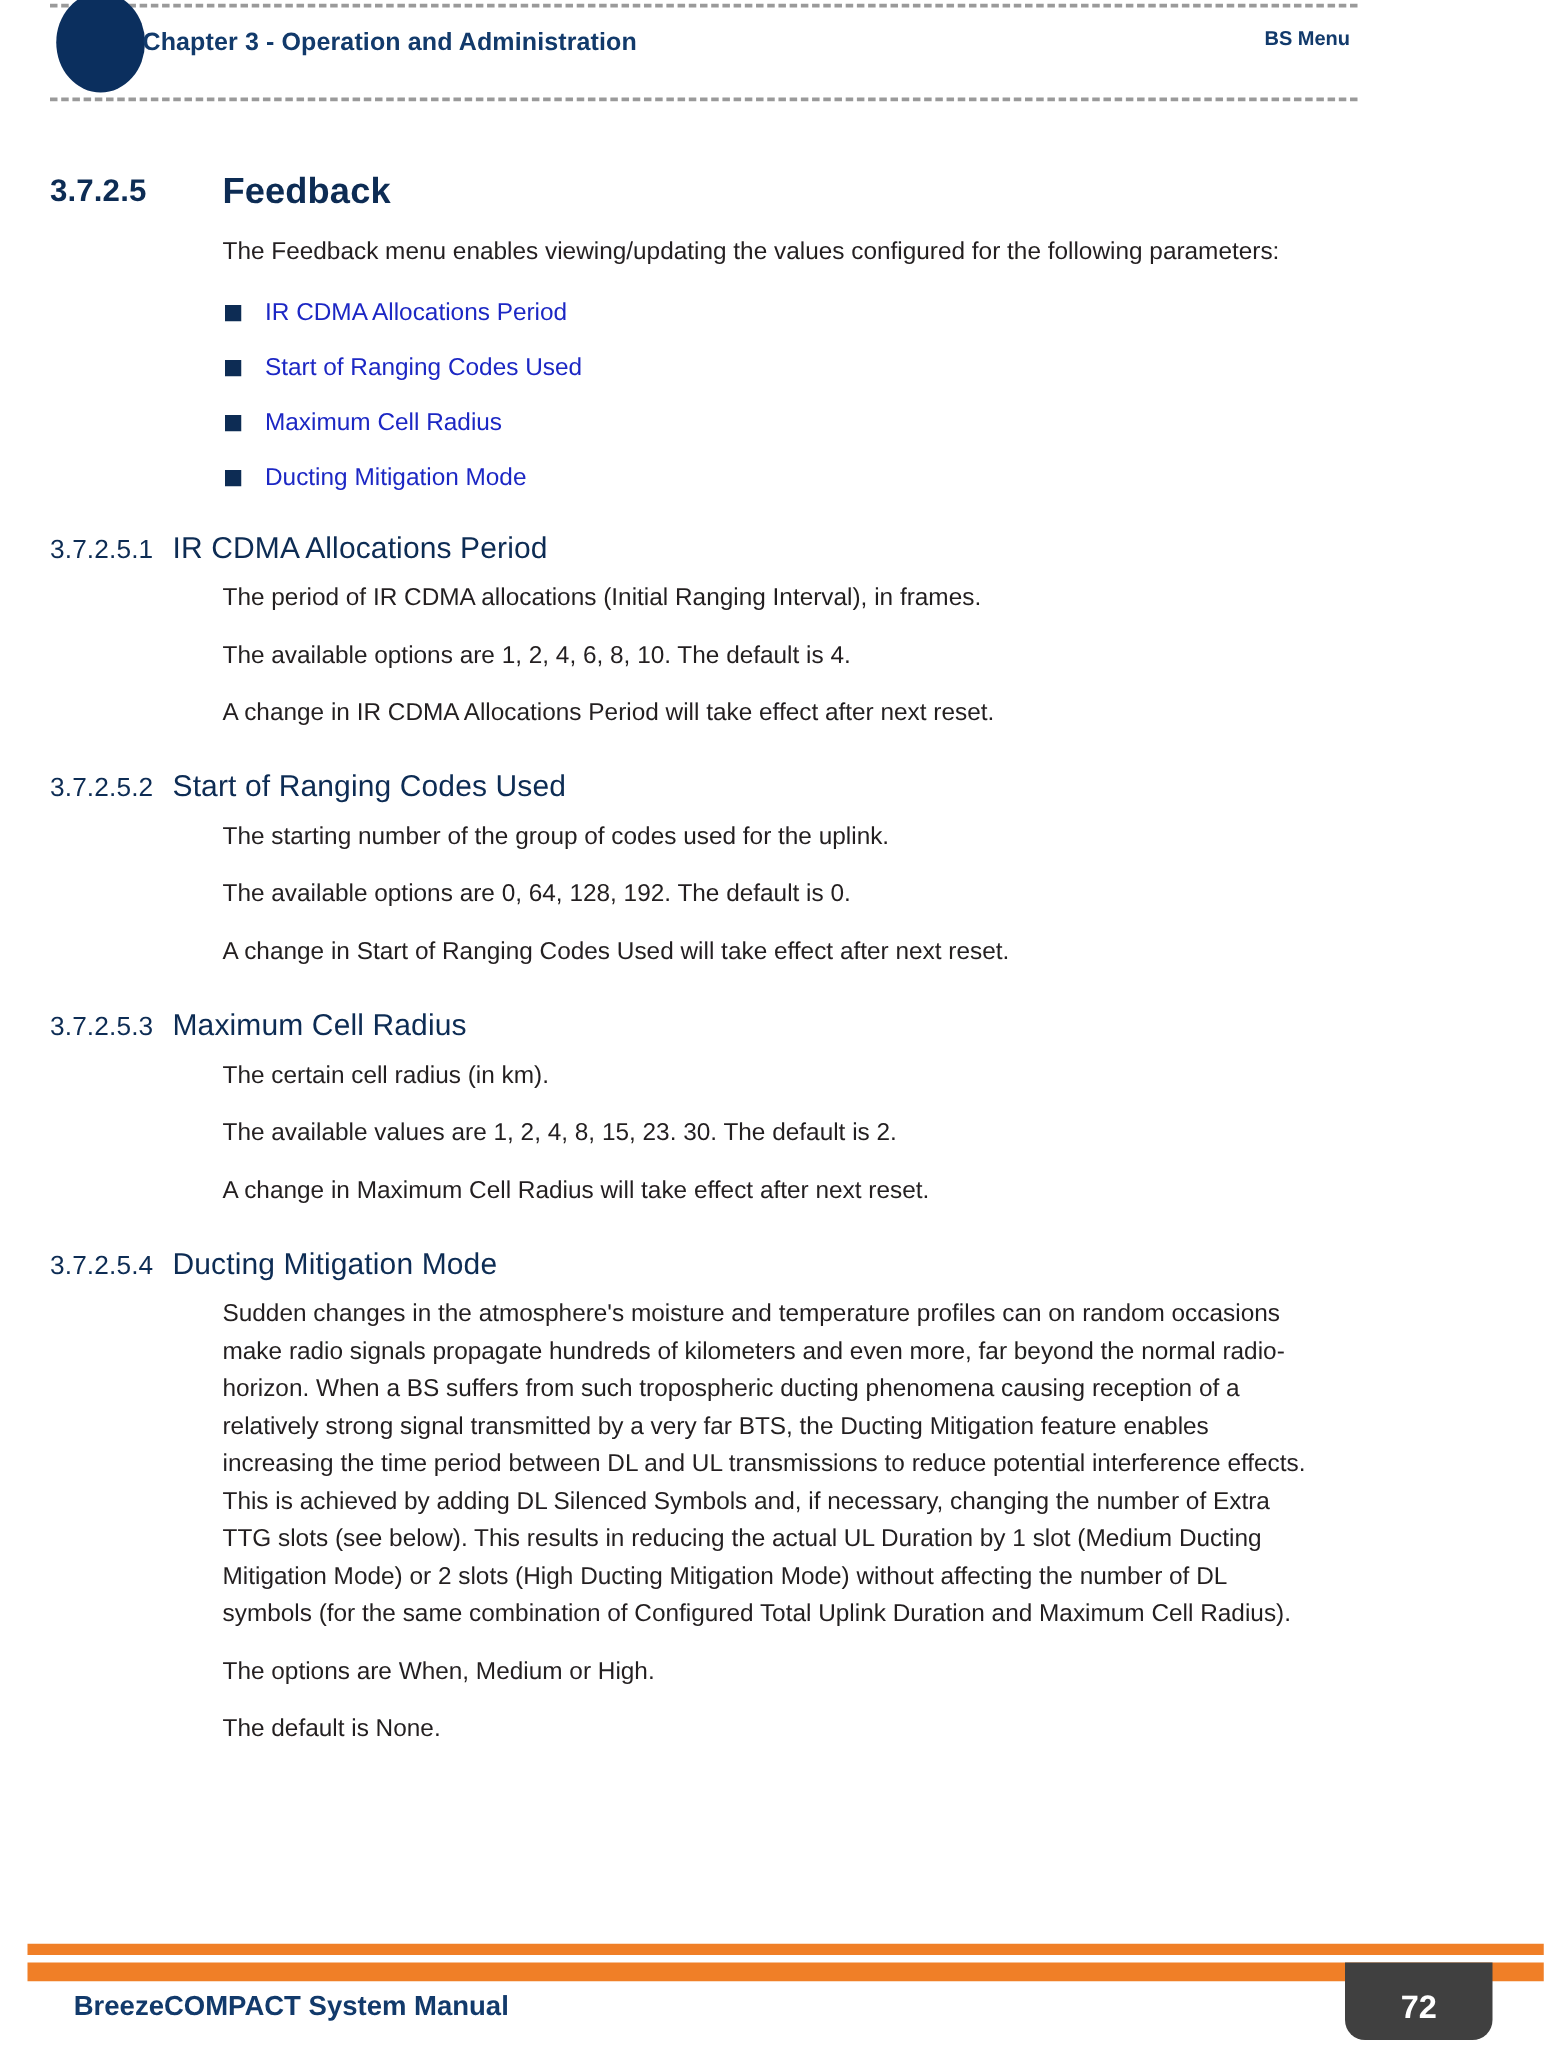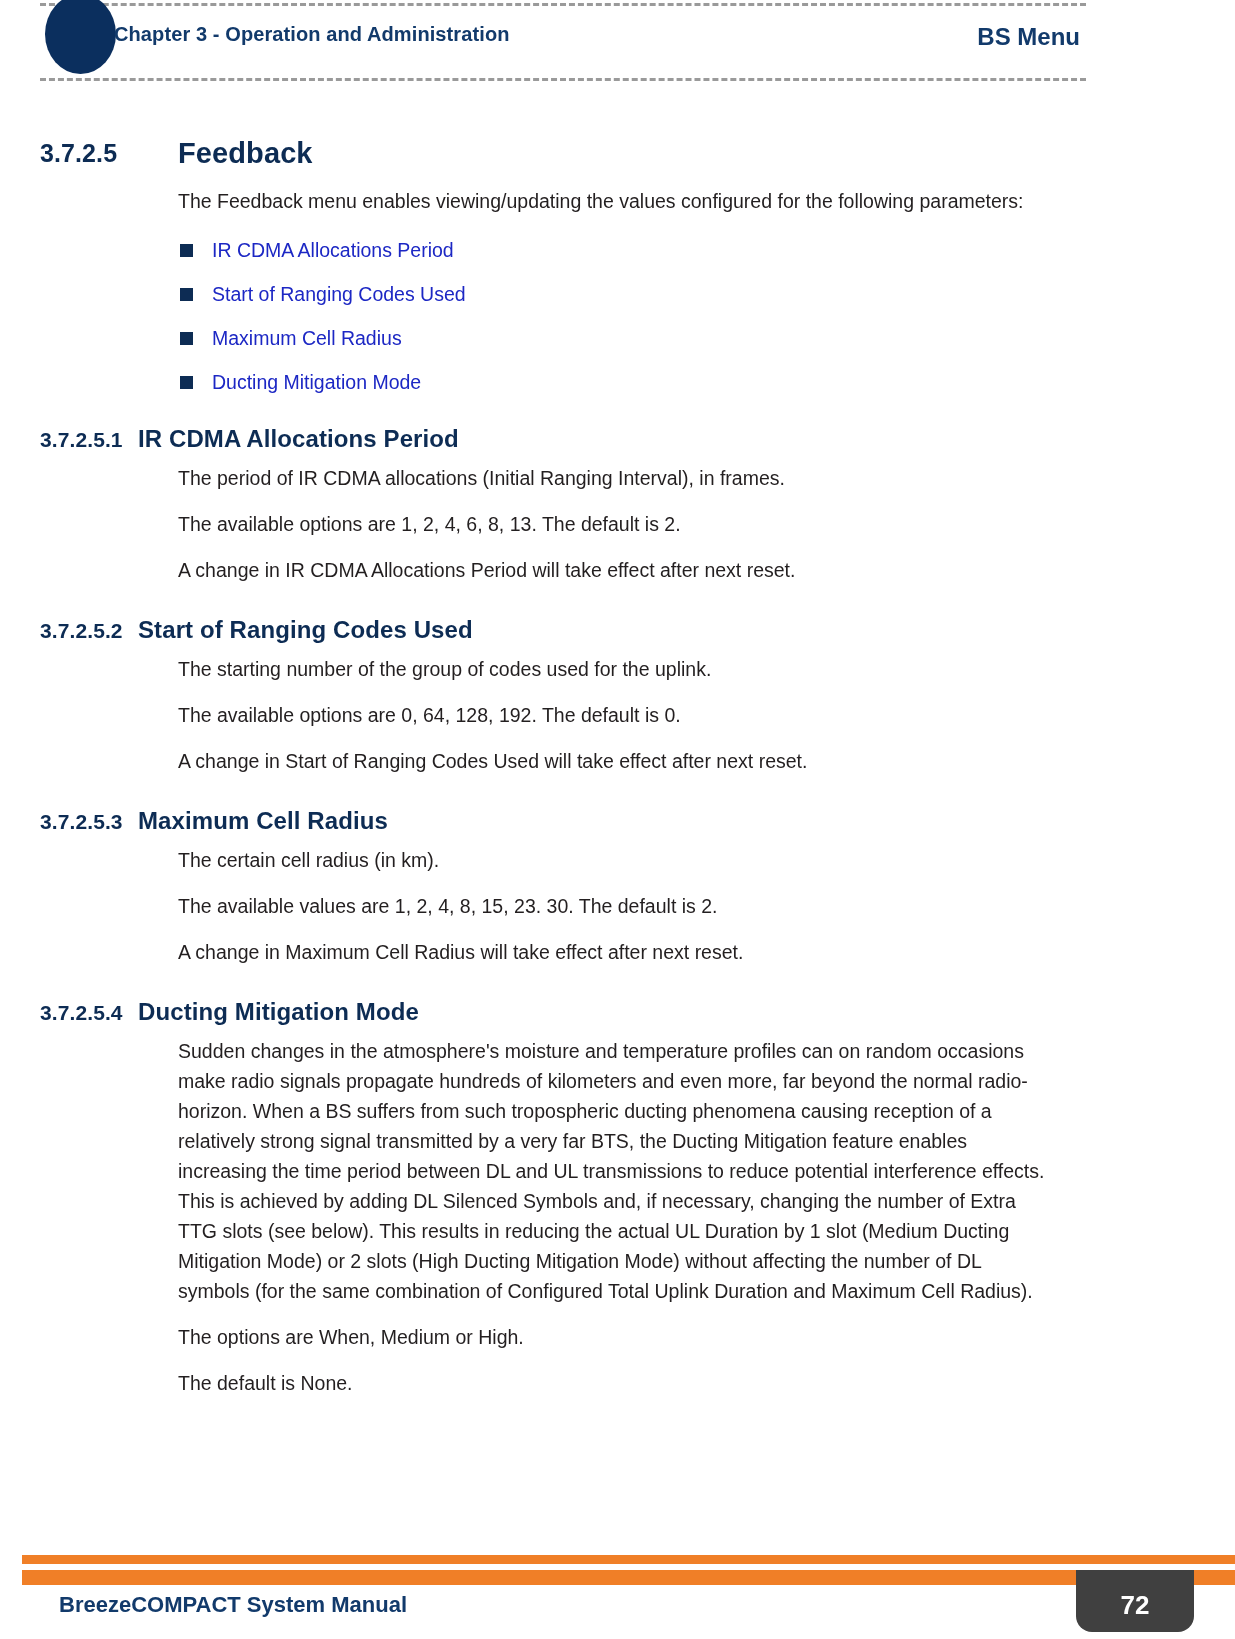--- a/index.html
+++ b/index.html
@@ -56,21 +56,21 @@
     font-size: 20px;
     font-weight: bold;
     color: #123a6b;
     letter-spacing: 0.1px;
     white-space: nowrap;
   }
   .header-section {
     position: absolute;
     right: 155px;
     top: 23px;
-    font-size: 24px;
+    font-size: 16px;
     font-weight: bold;
     color: #123a6b;
     white-space: nowrap;
   }
 
   
   .content {
     position: absolute;
     left: 0;
     top: 92px;
@@ -96,21 +96,21 @@
   .h3 .txt {
     display: block;
     margin-left: 178px;
   }
 
   .h4 {
     position: relative;
     margin: 30px 12px 0 0;
     padding: 0;
     color: #0d2c54;
-    font-weight: bold;
+    font-weight: normal;
     font-size: 24px;
     line-height: 29px;
     letter-spacing: 0.1px;
   }
   .h4 .num {
     position: absolute;
     left: 40px;
     top: 1px;
     font-size: 21px;
   }
@@ -248,21 +248,21 @@
       <span class="sq"></span>
       <span class="lnk">Ducting Mitigation Mode</span>
     </li>
   </ul>
 
   <div class="h4">
     <span class="num">3.7.2.5.1</span>
     <span class="txt">IR CDMA Allocations Period</span>
   </div>
   <p class="para tight">The period of IR CDMA allocations (Initial Ranging Interval), in frames.</p>
-  <p class="para">The available options are 1, 2, 4, 6, 8, 13. The default is 2.</p>
+  <p class="para">The available options are 1, 2, 4, 6, 8, 10. The default is 4.</p>
   <p class="para">A change in IR CDMA Allocations Period will take effect after next reset.</p>
 
   <div class="h4">
     <span class="num">3.7.2.5.2</span>
     <span class="txt">Start of Ranging Codes Used</span>
   </div>
   <p class="para tight">The starting number of the group of codes used for the uplink.</p>
   <p class="para">The available options are 0, 64, 128, 192. The default is 0.</p>
   <p class="para">A change in Start of Ranging Codes Used will take effect after next reset.</p>
 

